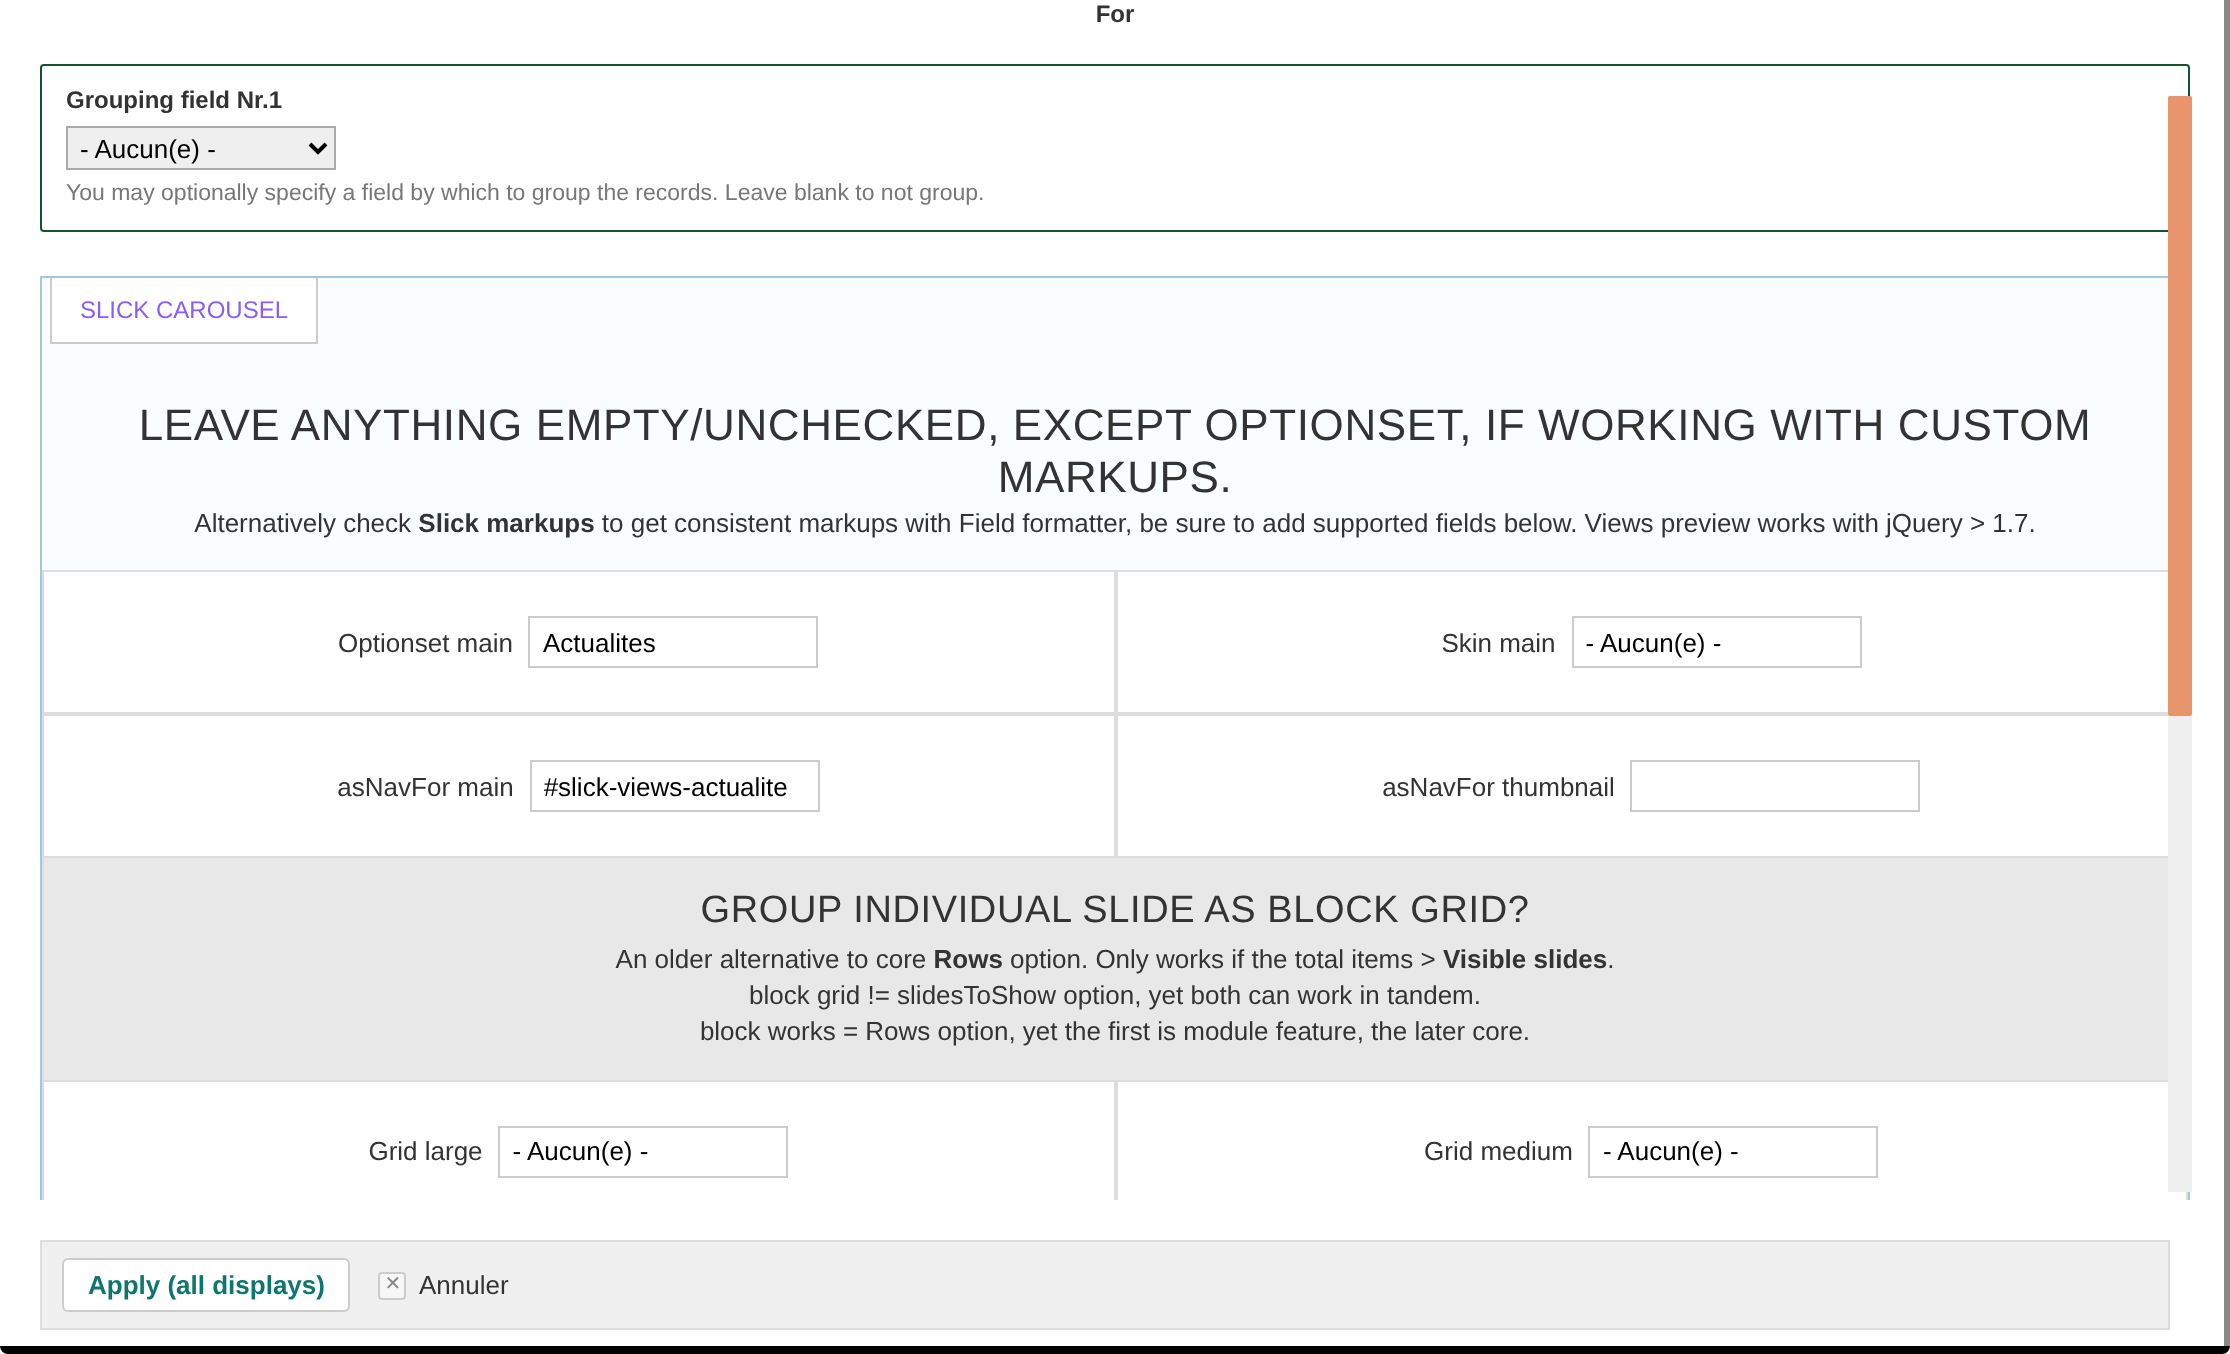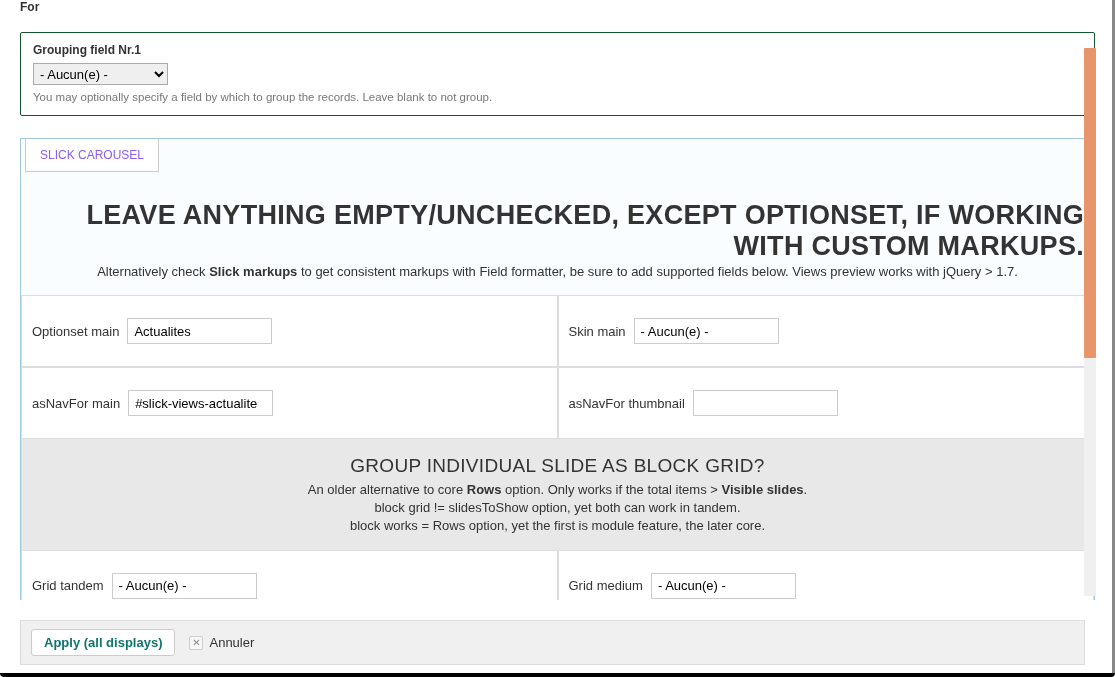--- a/index.html
+++ b/index.html
@@ -20,20 +20,21 @@
     .content-wrap {
       padding: 0 20px 0 20px;
       height: 600px;
       overflow: hidden;
     }
     .for-row {
       display: flex;
       align-items: center;
       gap: 8px;
       padding: 0 0 18px 0;
+      flex-direction: column;
     }
     .for-label {
       font-weight: bold;
       font-size: 12px;
     }
     select.native {
       font-size: 13px;
       padding: 1px 2px;
       border: 1px solid #aaa;
       background: #efefef;
@@ -68,23 +69,23 @@
       background: #fff;
       border: 1px solid #ccc;
       border-top: none;
       padding: 9px 14px;
       font-size: 12px;
       color: #8b5cf6;
       margin-left: 4px;
       margin-top: 0;
     }
     .big-heading {
-      text-align: right;
-      font-size: 27px;
-      font-weight: 700;
+      text-align: center;
+      font-size: 22px;
+      font-weight: 400;
       color: #333;
       padding: 28px 10px 2px 10px;
       letter-spacing: 0.3px;
     }
     .sub-heading {
       text-align: center;
       font-size: 13px;
       color: #333;
       padding: 0 10px 16px 10px;
     }
@@ -93,20 +94,21 @@
     }
     .opt-grid {
       display: grid;
       grid-template-columns: 1fr 1fr;
     }
     .opt-cell {
       border: 1px solid #ddd;
       padding: 22px 10px;
       display: flex;
       align-items: center;
+      justify-content: center;
       gap: 8px;
       background: #fff;
     }
     .opt-cell label {
       font-size: 13px;
       color: #333;
       text-align: right;
     }
     .opt-input {
       width: 145px;
@@ -259,21 +261,21 @@
       <div class="grid-note-title">GROUP INDIVIDUAL SLIDE AS BLOCK GRID?</div>
       <div class="grid-note-body">
         <span>An older alternative to core </span><b>Rows</b><span> option. Only works if the total items &gt; </span><b>Visible slides</b><span>.</span><br>
         <span>block grid != slidesToShow option, yet both can work in tandem.</span><br>
         <span>block works = Rows option, yet the first is module feature, the later core.</span>
       </div>
     </div>
 
     <div class="opt-grid">
       <div class="opt-cell">
-        <label>Grid tandem</label>
+        <label>Grid large</label>
         <input class="opt-input" type="text" value="- Aucun(e) -" style="">
       </div>
       <div class="opt-cell">
         <label>Grid medium</label>
         <input class="opt-input" type="text" value="- Aucun(e) -" style="">
       </div>
     </div>
 
   </div>
 

